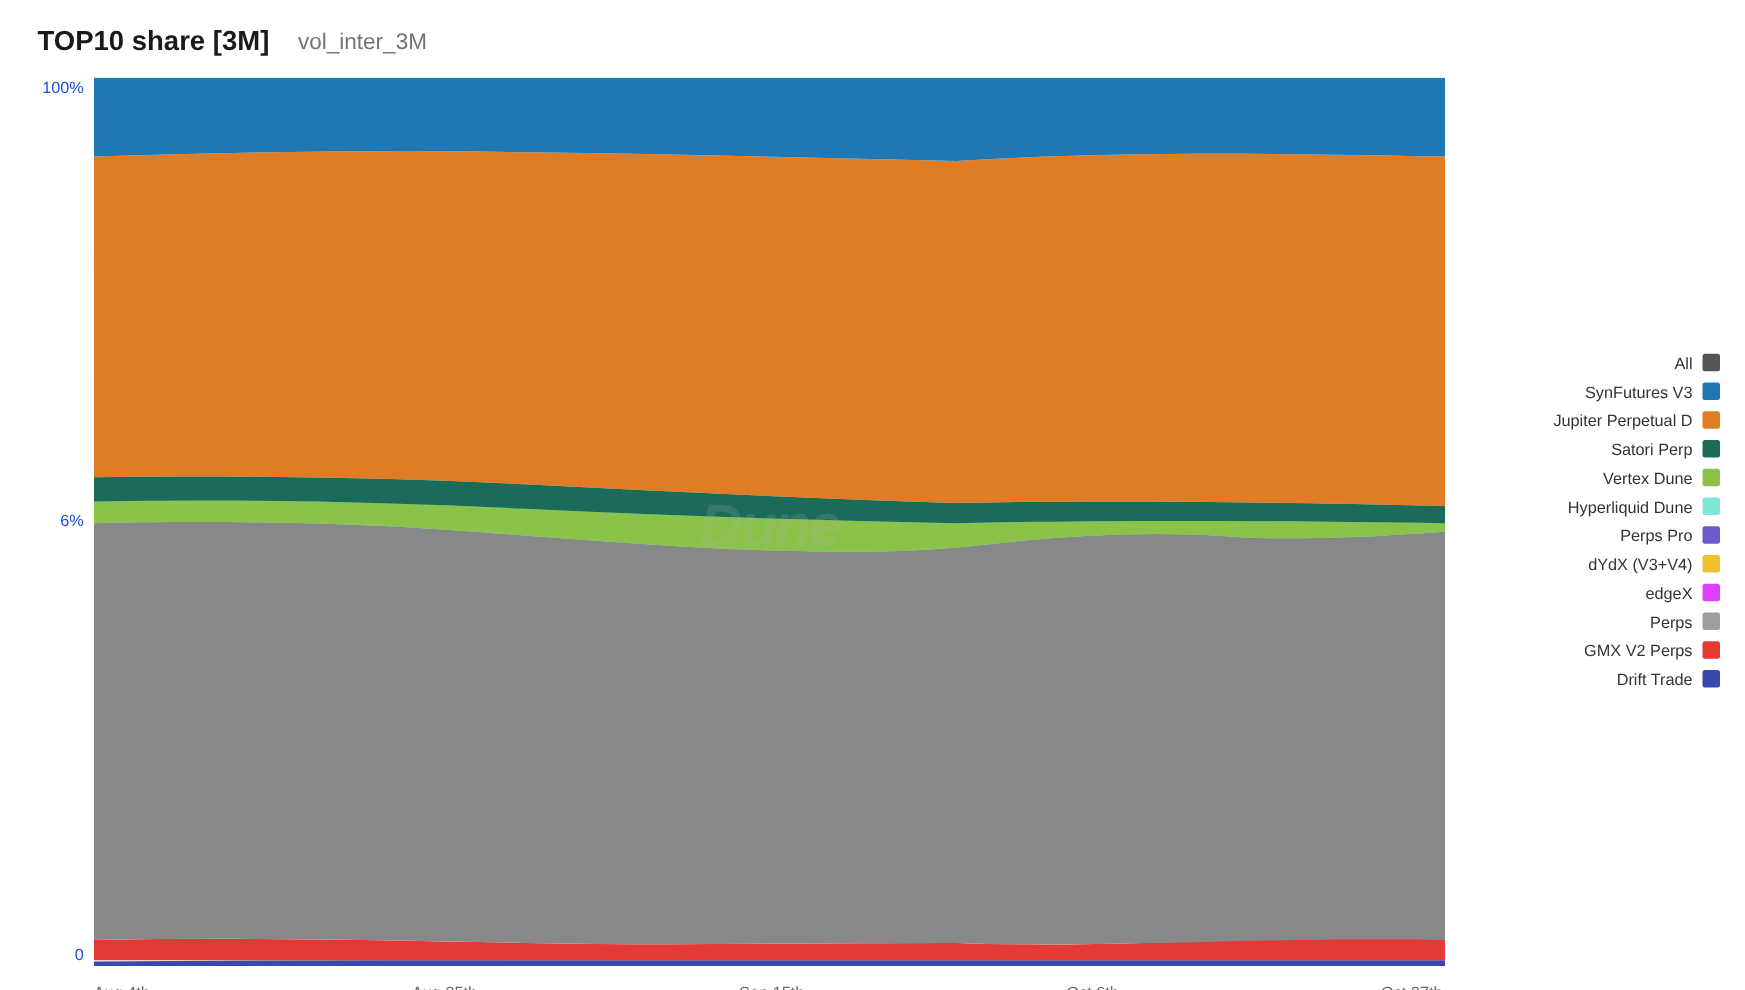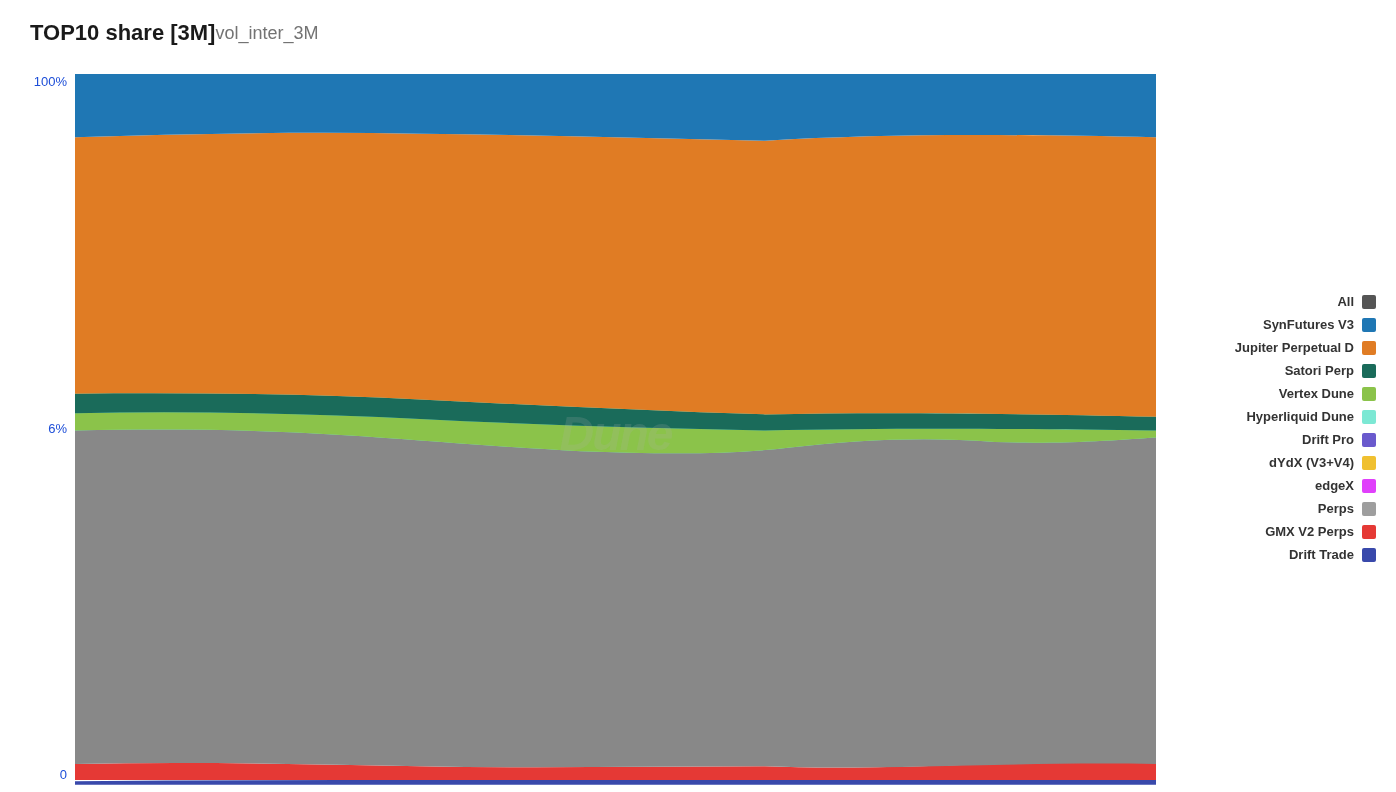--- a/index.html
+++ b/index.html
@@ -18,22 +18,22 @@
       height: 792px;
       background: #fff;
       padding: 20px 20px 40px 20px;
       position: relative;
       display: flex;
       flex-direction: column;
     }
     .chart-title {
       display: flex;
       align-items: center;
-      gap: 0;
-      margin-bottom: 28px;
+      gap: 23px;
+      margin-bottom: 16px;
       padding-left: 10px;
     }
     .title-main {
       font-size: 22px;
       font-weight: 700;
       color: #1a1a1a;
     }
     .title-sub {
       font-size: 18px;
       color: #737373;
@@ -95,21 +95,20 @@
     .legend-item {
       display: flex;
       align-items: center;
       justify-content: flex-end;
       gap: 8px;
     }
     .legend-label {
       font-size: 13px;
       color: #333;
       text-align: center;
-      font-weight: bold;
     }
     .legend-color {
       width: 14px;
       height: 14px;
       border-radius: 2px;
       flex-shrink: 0;
     }
     .watermark {
       position: absolute;
       top: 50%;
@@ -205,21 +204,21 @@
       </div>
       <div class="legend-item">
         <span class="legend-label">Vertex Dune</span>
         <div class="legend-color" style="background:#8bc34a;"></div>
       </div>
       <div class="legend-item">
         <span class="legend-label">Hyperliquid Dune</span>
         <div class="legend-color" style="background:#7ce8d4;"></div>
       </div>
       <div class="legend-item">
-        <span class="legend-label">Drift Pro</span>
+        <span class="legend-label">Perps Pro</span>
         <div class="legend-color" style="background:#6a5acd;"></div>
       </div>
       <div class="legend-item">
         <span class="legend-label">dYdX (V3+V4)</span>
         <div class="legend-color" style="background:#f0c030;"></div>
       </div>
       <div class="legend-item">
         <span class="legend-label">edgeX</span>
         <div class="legend-color" style="background:#e040fb;"></div>
       </div>

